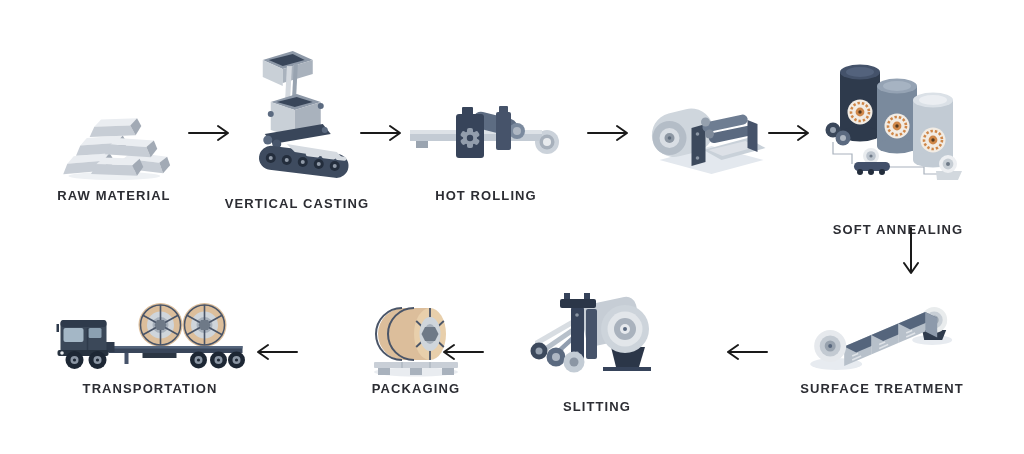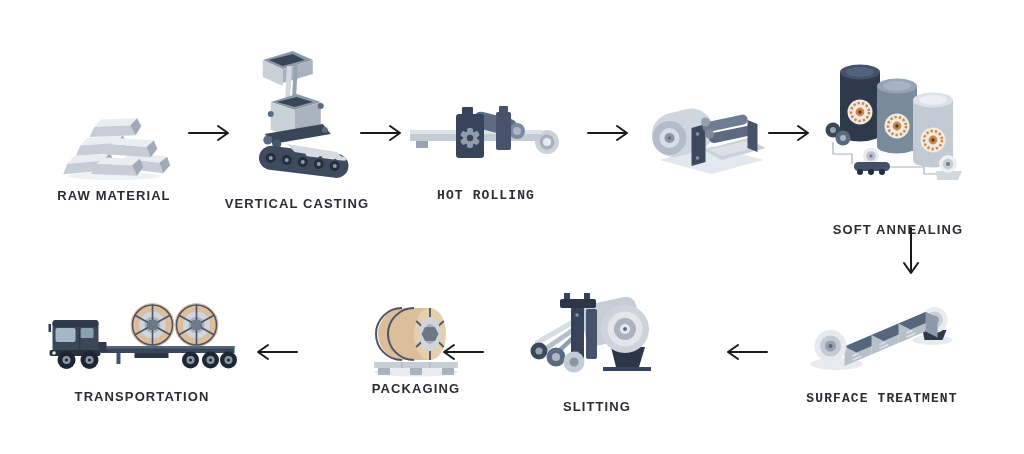--- a/index.html
+++ b/index.html
@@ -6,28 +6,28 @@
   html,body { width:1024px; height:454px; }
   body { background:#ffffff; font-family:"Liberation Sans", sans-serif; position:relative; overflow:hidden; }
   .canvas { position:absolute; inset:0; background:#ffffff; }
   .step { position:absolute; display:flex; flex-direction:column; align-items:center; transform:translateX(-50%); }
   .art { display:block; }
   .art svg { display:block; }
   .label { font-size:13px; font-weight:600; letter-spacing:1.1px; color:#2c2d33; white-space:nowrap; }
   
   .s-raw   { left:114px; top:96px; }  .s-raw  .label { margin-top:8px; }
   .s-vc    { left:297px; top:48px; }  .s-vc   .label { margin-top:12px; }
-  .s-hot   { left:486px; top:104px; } .s-hot  .label { margin-top:20px;font-family:Liberation Mono, monospace; }
+  .s-hot   { left:486px; top:104px; } .s-hot  .label { margin-top:20px; }
   .s-mill  { left:708px; top:90px; }  .s-mill .label { margin-top:6px; }
   .s-soft  { left:898px; top:64px;gap:34px; }  .s-soft .label { margin-top:2px; }
   
-  .s-trans { left:142px; top:300px;gap:8px; } .s-trans .label { margin-top:3px; }
+  .s-trans { left:150px; top:300px; } .s-trans .label { margin-top:3px; }
   .s-pack  { left:416px; top:298px;text-align:right; } .s-pack  .label { margin-top:3px; }
   .s-slit  { left:597px; top:291px; } .s-slit  .label { margin-top:20px; }
-  .s-st    { left:882px; top:286px; } .s-st    .label { margin-top:13px;font-family:Liberation Mono, monospace; }
+  .s-st    { left:882px; top:286px; } .s-st    .label { margin-top:3px; }
   
   .arrow { position:absolute; }
   .a1 { left:187px; top:124px; }
   .a2 { left:359px; top:124px; }
   .a3 { left:586px; top:124px; }
   .a4 { left:767px; top:124px; }
   .b1 { left:255px; top:343px; }
   .b2 { left:441px; top:343px; }
   .b3 { left:725px; top:343px; }
   .adown { left:902px; top:226px; }

